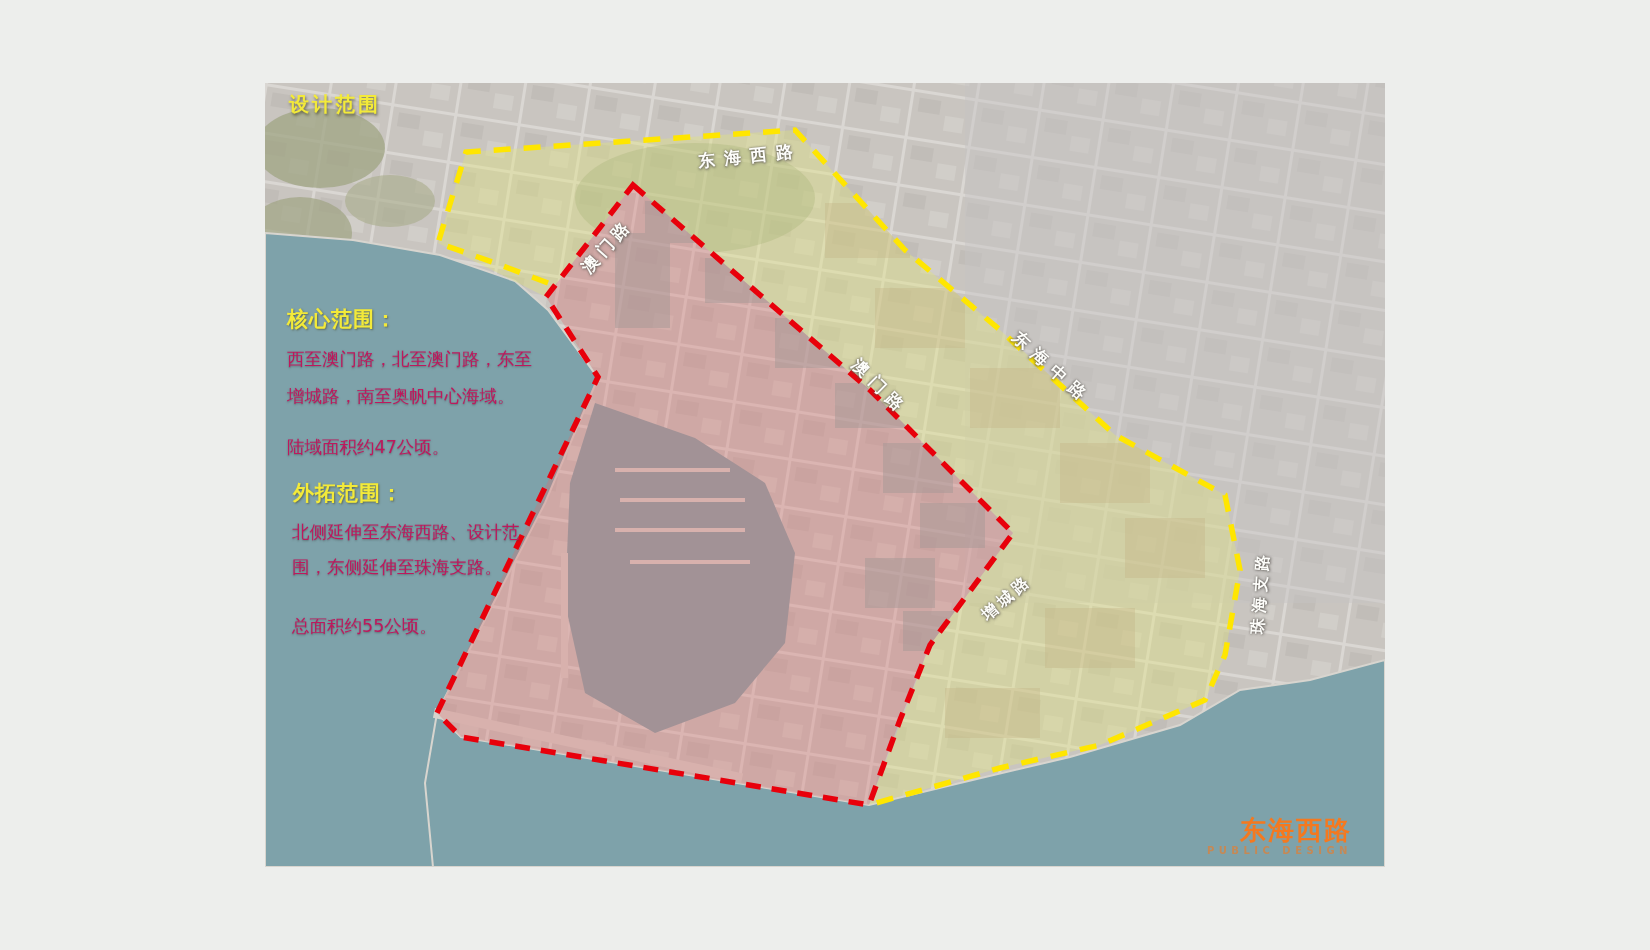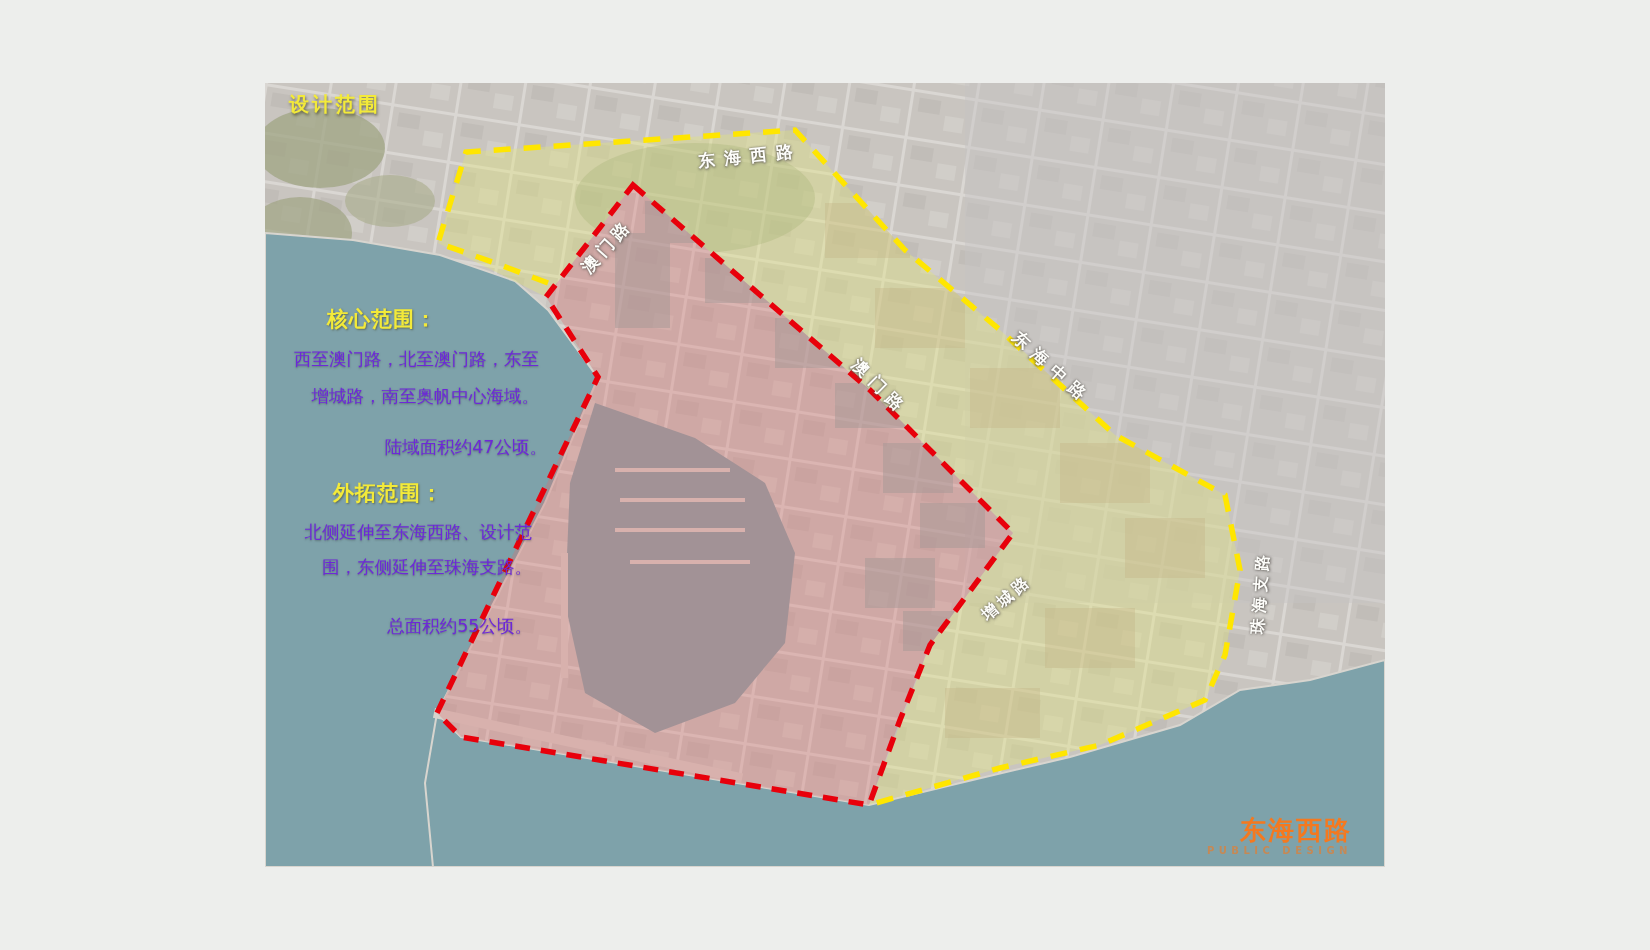--- a/index.html
+++ b/index.html
@@ -15,26 +15,25 @@
   }
   .map-frame svg{position:absolute;left:0;top:0;width:100%;height:100%;display:block;}
 
   .slide-title{
     position:absolute;left:24px;top:8px;
     font-size:20px;font-weight:bold;letter-spacing:3px;
     color:#f3ea39;text-shadow:1px 2px 3px rgba(70,70,40,.75);
   }
   .sec-heading{
     position:absolute;font-size:21px;font-weight:bold;letter-spacing:1px;
-    color:#f3ea39;text-shadow:1px 1px 2px rgba(70,70,40,.6);margin-left:40px;
+    color:#f3ea39;text-shadow:1px 1px 2px rgba(70,70,40,.6);
   }
   .sec-body{
-    position:absolute;font-size:17.5px;color:#6d28d9;line-height:37px;
+    position:absolute;font-size:17.5px;color:#be185d;line-height:37px;
     text-shadow:0 1px 2px rgba(60,70,70,.55);
-    text-align:right;
   }
   #core-heading{left:22px;top:222px;}
   #core-body-1{left:22px;top:258px;width:252px;}
   #core-body-2{left:22px;top:346px;width:260px;}
   #ext-heading{left:28px;top:396px;font-family:Liberation Mono, monospace;}
   #ext-body-1{left:27px;top:432px;width:240px;line-height:35px;}
   #ext-body-2{left:27px;top:525px;width:240px;}
 
   .road-label{
     position:absolute;white-space:nowrap;

